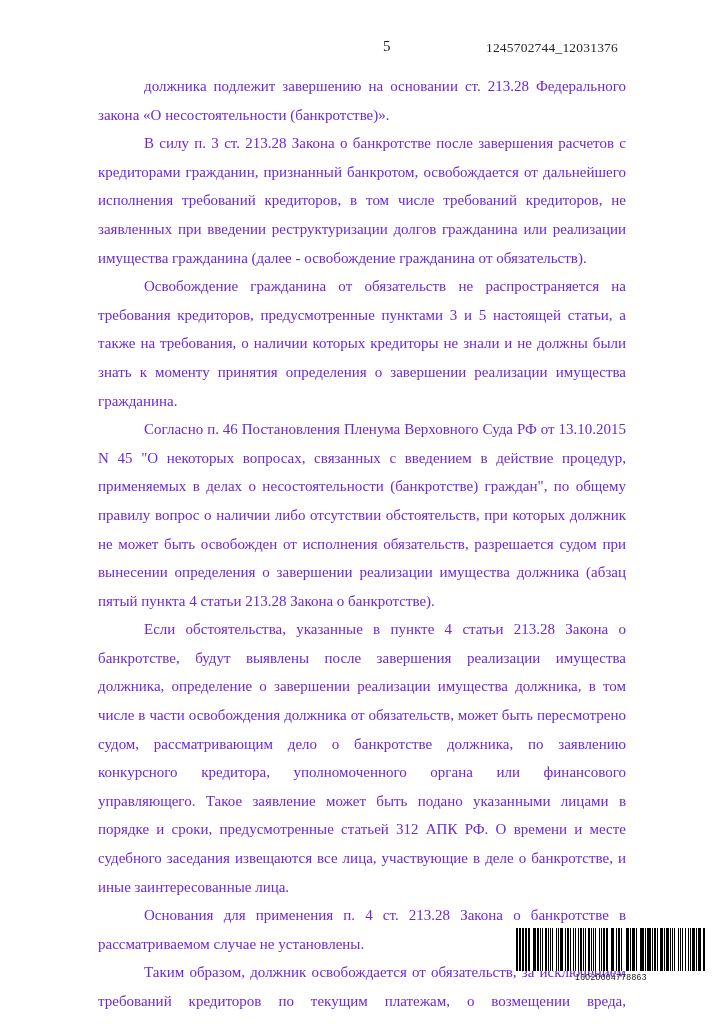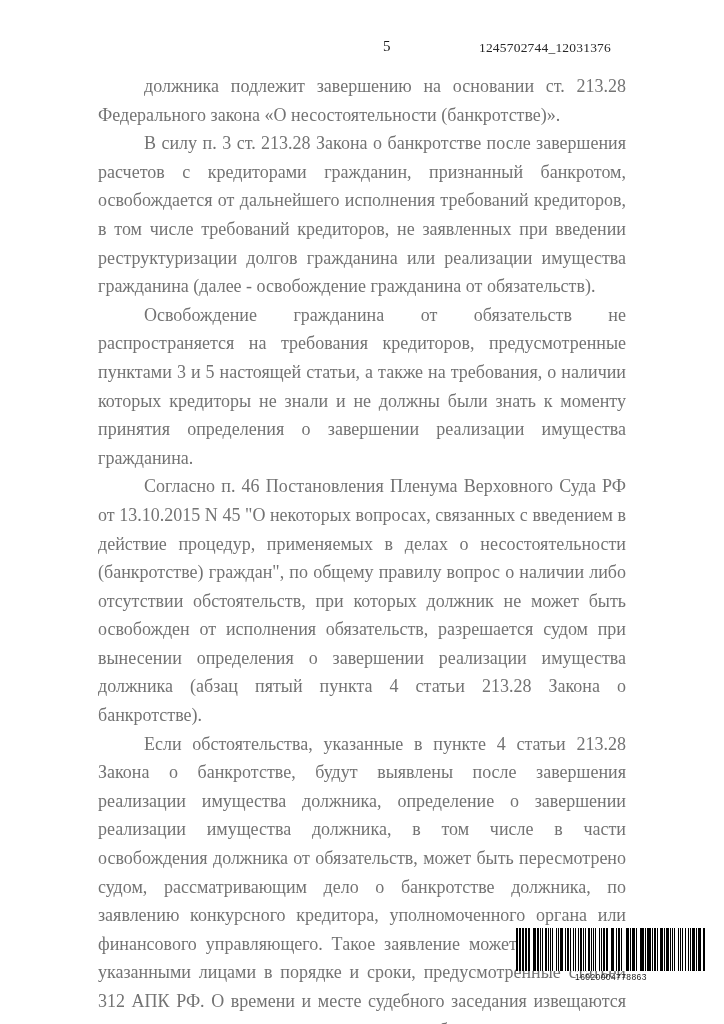--- a/index.html
+++ b/index.html
@@ -25,40 +25,40 @@
   }
   .page-number {
     position: absolute;
     left: 285px;
     top: 0;
     font-size: 15px;
     color: #161616;
   }
   .doc-id {
     position: absolute;
-    right: 15px;
+    right: 8px;
     top: 2px;
     font-size: 13.5px;
     letter-spacing: 0.2px;
     color: #262626;
   }
   .body-text {
     position: absolute;
     top: 72px;
     left: 98px;
     width: 528px;
   }
   .para {
     margin: 0 0 0px 0;
-    font-size: 18px;
+    font-size: 15px;
     line-height: 28.6px;
     text-align: justify;
     text-justify: inter-word;
     text-indent: 46px;
-    color: #737373;
+    color: #6d28d9;
     -webkit-hyphens: none;
     hyphens: none;
   }
   .barcode-block {
     position: absolute;
     left: 516px;
     top: 928px;
     width: 190px;
   }
   .barcode-bars {
@@ -85,20 +85,21 @@
     <div class="page-number">5</div>
     <div class="doc-id">1245702744_12031376</div>
   </div>
 
   <div class="body-text">
     <p class="para">должника подлежит завершению на основании ст. 213.28 Федерального закона «О несостоятельности (банкротстве)».</p>
     <p class="para">В силу п. 3 ст. 213.28  Закона о банкротстве после завершения расчетов с кредиторами гражданин, признанный банкротом, освобождается от дальнейшего исполнения требований кредиторов, в том числе требований кредиторов, не заявленных при введении реструктуризации долгов гражданина или реализации имущества гражданина (далее - освобождение гражданина от обязательств).</p>
     <p class="para">Освобождение гражданина от обязательств не распространяется на требования кредиторов, предусмотренные пунктами 3 и 5 настоящей статьи, а также на требования, о наличии которых кредиторы не знали и не должны были знать к моменту принятия определения о завершении реализации имущества гражданина.</p>
     <p class="para">Согласно п. 46 Постановления Пленума Верховного Суда РФ от 13.10.2015 N 45 "О некоторых вопросах, связанных с введением в действие процедур, применяемых в делах о несостоятельности (банкротстве) граждан", по общему правилу вопрос о наличии либо отсутствии обстоятельств, при которых должник не может быть освобожден от исполнения обязательств, разрешается судом при вынесении определения о завершении реализации имущества должника (абзац пятый пункта 4 статьи 213.28 Закона о банкротстве).</p>
     <p class="para">Если обстоятельства, указанные в пункте 4 статьи 213.28 Закона о банкротстве, будут выявлены после завершения реализации имущества должника, определение о завершении реализации имущества должника, в том числе в части освобождения должника от обязательств, может быть пересмотрено судом, рассматривающим дело о банкротстве должника, по заявлению конкурсного кредитора, уполномоченного органа или финансового управляющего. Такое заявление может быть подано указанными лицами в порядке и сроки, предусмотренные статьей 312 АПК РФ. О времени и месте судебного заседания извещаются все лица, участвующие в деле о банкротстве, и иные заинтересованные лица.</p>
+    <p class="para">Основания для применения п. 4 ст. 213.28 Закона о банкротстве в рассматриваемом случае не установлены.</p>
     <p class="para">Таким образом, должник освобождается от обязательств, за исключением требований кредиторов по текущим платежам, о возмещении вреда, причиненного жизни или здоровью, о выплате заработной платы и выходного пособия, о возмещении морального вреда, о взыскании алиментов, а также иных требований, неразрывно связанных с личностью кредитора, в том числе требований, не заявленных при введении реструктуризации долгов гражданина или реализации имущества гражданина (они могут предъявлены после</p>
   </div>
 
   <div class="barcode-block">
     <div class="barcode-bars" id="barcode-bars" style="background-image: linear-gradient(to right, rgb(0, 0, 0) 0%, rgb(0, 0, 0) 1.19048%, rgb(255, 255, 255) 1.19048%, rgb(255, 255, 255) 1.78571%, rgb(0, 0, 0) 1.78571%, rgb(0, 0, 0) 2.38095%, rgb(255, 255, 255) 2.38095%, rgb(255, 255, 255) 2.97619%, rgb(0, 0, 0) 2.97619%, rgb(0, 0, 0) 4.16667%, rgb(255, 255, 255) 4.16667%, rgb(255, 255, 255) 4.7619%, rgb(0, 0, 0) 4.7619%, rgb(0, 0, 0) 5.95238%, rgb(255, 255, 255) 5.95238%, rgb(255, 255, 255) 6.54762%, rgb(0, 0, 0) 6.54762%, rgb(0, 0, 0) 7.14286%, rgb(255, 255, 255) 7.14286%, rgb(255, 255, 255) 8.92857%, rgb(0, 0, 0) 8.92857%, rgb(0, 0, 0) 10.7143%, rgb(255, 255, 255) 10.7143%, rgb(255, 255, 255) 11.3095%, rgb(0, 0, 0) 11.3095%, rgb(0, 0, 0) 11.9048%, rgb(255, 255, 255) 11.9048%, rgb(255, 255, 255) 12.5%, rgb(0, 0, 0) 12.5%, rgb(0, 0, 0) 13.0952%, rgb(255, 255, 255) 13.0952%, rgb(255, 255, 255) 13.6905%, rgb(0, 0, 0) 13.6905%, rgb(0, 0, 0) 14.2857%, rgb(255, 255, 255) 14.2857%, rgb(255, 255, 255) 15.4762%, rgb(0, 0, 0) 15.4762%, rgb(0, 0, 0) 16.0714%, rgb(255, 255, 255) 16.0714%, rgb(255, 255, 255) 16.6667%, rgb(0, 0, 0) 16.6667%, rgb(0, 0, 0) 17.2619%, rgb(255, 255, 255) 17.2619%, rgb(255, 255, 255) 17.8571%, rgb(0, 0, 0) 17.8571%, rgb(0, 0, 0) 18.4524%, rgb(255, 255, 255) 18.4524%, rgb(255, 255, 255) 19.0476%, rgb(0, 0, 0) 19.0476%, rgb(0, 0, 0) 19.6429%, rgb(255, 255, 255) 19.6429%, rgb(255, 255, 255) 20.8333%, rgb(0, 0, 0) 20.8333%, rgb(0, 0, 0) 21.4286%, rgb(255, 255, 255) 21.4286%, rgb(255, 255, 255) 22.0238%, rgb(0, 0, 0) 22.0238%, rgb(0, 0, 0) 22.619%, rgb(255, 255, 255) 22.619%, rgb(255, 255, 255) 23.2143%, rgb(0, 0, 0) 23.2143%, rgb(0, 0, 0) 25%, rgb(255, 255, 255) 25%, rgb(255, 255, 255) 25.5952%, rgb(0, 0, 0) 25.5952%, rgb(0, 0, 0) 26.1905%, rgb(255, 255, 255) 26.1905%, rgb(255, 255, 255) 26.7857%, rgb(0, 0, 0) 26.7857%, rgb(0, 0, 0) 27.9762%, rgb(255, 255, 255) 27.9762%, rgb(255, 255, 255) 28.5714%, rgb(0, 0, 0) 28.5714%, rgb(0, 0, 0) 29.1667%, rgb(255, 255, 255) 29.1667%, rgb(255, 255, 255) 29.7619%, rgb(0, 0, 0) 29.7619%, rgb(0, 0, 0) 30.3571%, rgb(255, 255, 255) 30.3571%, rgb(255, 255, 255) 30.9524%, rgb(0, 0, 0) 30.9524%, rgb(0, 0, 0) 31.5476%, rgb(255, 255, 255) 31.5476%, rgb(255, 255, 255) 32.7381%, rgb(0, 0, 0) 32.7381%, rgb(0, 0, 0) 33.3333%, rgb(255, 255, 255) 33.3333%, rgb(255, 255, 255) 33.9286%, rgb(0, 0, 0) 33.9286%, rgb(0, 0, 0) 34.5238%, rgb(255, 255, 255) 34.5238%, rgb(255, 255, 255) 35.119%, rgb(0, 0, 0) 35.119%, rgb(0, 0, 0) 35.7143%, rgb(255, 255, 255) 35.7143%, rgb(255, 255, 255) 36.3095%, rgb(0, 0, 0) 36.3095%, rgb(0, 0, 0) 36.9048%, rgb(255, 255, 255) 36.9048%, rgb(255, 255, 255) 38.0952%, rgb(0, 0, 0) 38.0952%, rgb(0, 0, 0) 38.6905%, rgb(255, 255, 255) 38.6905%, rgb(255, 255, 255) 39.2857%, rgb(0, 0, 0) 39.2857%, rgb(0, 0, 0) 39.881%, rgb(255, 255, 255) 39.881%, rgb(255, 255, 255) 40.4762%, rgb(0, 0, 0) 40.4762%, rgb(0, 0, 0) 41.0714%, rgb(255, 255, 255) 41.0714%, rgb(255, 255, 255) 41.6667%, rgb(0, 0, 0) 41.6667%, rgb(0, 0, 0) 42.2619%, rgb(255, 255, 255) 42.2619%, rgb(255, 255, 255) 43.4524%, rgb(0, 0, 0) 43.4524%, rgb(0, 0, 0) 44.0476%, rgb(255, 255, 255) 44.0476%, rgb(255, 255, 255) 44.6429%, rgb(0, 0, 0) 44.6429%, rgb(0, 0, 0) 45.2381%, rgb(255, 255, 255) 45.2381%, rgb(255, 255, 255) 45.8333%, rgb(0, 0, 0) 45.8333%, rgb(0, 0, 0) 47.0238%, rgb(255, 255, 255) 47.0238%, rgb(255, 255, 255) 47.619%, rgb(0, 0, 0) 47.619%, rgb(0, 0, 0) 48.2143%, rgb(255, 255, 255) 48.2143%, rgb(255, 255, 255) 50%, rgb(0, 0, 0) 50%, rgb(0, 0, 0) 51.7857%, rgb(255, 255, 255) 51.7857%, rgb(255, 255, 255) 52.381%, rgb(0, 0, 0) 52.381%, rgb(0, 0, 0) 52.9762%, rgb(255, 255, 255) 52.9762%, rgb(255, 255, 255) 53.5714%, rgb(0, 0, 0) 53.5714%, rgb(0, 0, 0) 54.7619%, rgb(255, 255, 255) 54.7619%, rgb(255, 255, 255) 55.3571%, rgb(0, 0, 0) 55.3571%, rgb(0, 0, 0) 55.9524%, rgb(255, 255, 255) 55.9524%, rgb(255, 255, 255) 57.7381%, rgb(0, 0, 0) 57.7381%, rgb(0, 0, 0) 59.5238%, rgb(255, 255, 255) 59.5238%, rgb(255, 255, 255) 60.119%, rgb(0, 0, 0) 60.119%, rgb(0, 0, 0) 60.7143%, rgb(255, 255, 255) 60.7143%, rgb(255, 255, 255) 61.3095%, rgb(0, 0, 0) 61.3095%, rgb(0, 0, 0) 62.5%, rgb(255, 255, 255) 62.5%, rgb(255, 255, 255) 63.0952%, rgb(0, 0, 0) 63.0952%, rgb(0, 0, 0) 63.6905%, rgb(255, 255, 255) 63.6905%, rgb(255, 255, 255) 65.4762%, rgb(0, 0, 0) 65.4762%, rgb(0, 0, 0) 67.2619%, rgb(255, 255, 255) 67.2619%, rgb(255, 255, 255) 67.8571%, rgb(0, 0, 0) 67.8571%, rgb(0, 0, 0) 68.4524%, rgb(255, 255, 255) 68.4524%, rgb(255, 255, 255) 69.0476%, rgb(0, 0, 0) 69.0476%, rgb(0, 0, 0) 70.8333%, rgb(255, 255, 255) 70.8333%, rgb(255, 255, 255) 71.4286%, rgb(0, 0, 0) 71.4286%, rgb(0, 0, 0) 72.0238%, rgb(255, 255, 255) 72.0238%, rgb(255, 255, 255) 72.619%, rgb(0, 0, 0) 72.619%, rgb(0, 0, 0) 73.8095%, rgb(255, 255, 255) 73.8095%, rgb(255, 255, 255) 74.4048%, rgb(0, 0, 0) 74.4048%, rgb(0, 0, 0) 75%, rgb(255, 255, 255) 75%, rgb(255, 255, 255) 75.5952%, rgb(0, 0, 0) 75.5952%, rgb(0, 0, 0) 77.381%, rgb(255, 255, 255) 77.381%, rgb(255, 255, 255) 77.9762%, rgb(0, 0, 0) 77.9762%, rgb(0, 0, 0) 78.5714%, rgb(255, 255, 255) 78.5714%, rgb(255, 255, 255) 79.1667%, rgb(0, 0, 0) 79.1667%, rgb(0, 0, 0) 80.3571%, rgb(255, 255, 255) 80.3571%, rgb(255, 255, 255) 80.9524%, rgb(0, 0, 0) 80.9524%, rgb(0, 0, 0) 81.5476%, rgb(255, 255, 255) 81.5476%, rgb(255, 255, 255) 82.1429%, rgb(0, 0, 0) 82.1429%, rgb(0, 0, 0) 82.7381%, rgb(255, 255, 255) 82.7381%, rgb(255, 255, 255) 83.3333%, rgb(0, 0, 0) 83.3333%, rgb(0, 0, 0) 83.9286%, rgb(255, 255, 255) 83.9286%, rgb(255, 255, 255) 85.119%, rgb(0, 0, 0) 85.119%, rgb(0, 0, 0) 85.7143%, rgb(255, 255, 255) 85.7143%, rgb(255, 255, 255) 86.3095%, rgb(0, 0, 0) 86.3095%, rgb(0, 0, 0) 86.9048%, rgb(255, 255, 255) 86.9048%, rgb(255, 255, 255) 87.5%, rgb(0, 0, 0) 87.5%, rgb(0, 0, 0) 88.0952%, rgb(255, 255, 255) 88.0952%, rgb(255, 255, 255) 88.6905%, rgb(0, 0, 0) 88.6905%, rgb(0, 0, 0) 89.2857%, rgb(255, 255, 255) 89.2857%, rgb(255, 255, 255) 90.4762%, rgb(0, 0, 0) 90.4762%, rgb(0, 0, 0) 91.0714%, rgb(255, 255, 255) 91.0714%, rgb(255, 255, 255) 91.6667%, rgb(0, 0, 0) 91.6667%, rgb(0, 0, 0) 92.2619%, rgb(255, 255, 255) 92.2619%, rgb(255, 255, 255) 92.8571%, rgb(0, 0, 0) 92.8571%, rgb(0, 0, 0) 94.0476%, rgb(255, 255, 255) 94.0476%, rgb(255, 255, 255) 94.6429%, rgb(0, 0, 0) 94.6429%, rgb(0, 0, 0) 95.2381%, rgb(255, 255, 255) 95.2381%, rgb(255, 255, 255) 95.8333%, rgb(0, 0, 0) 95.8333%, rgb(0, 0, 0) 97.619%, rgb(255, 255, 255) 97.619%, rgb(255, 255, 255) 98.2143%, rgb(0, 0, 0) 98.2143%, rgb(0, 0, 0) 99.4048%, rgb(255, 255, 255) 99.4048%, rgb(255, 255, 255) 100%);"></div>
     <div class="barcode-number">16020004778863</div>
   </div>
 
 </div>
 

